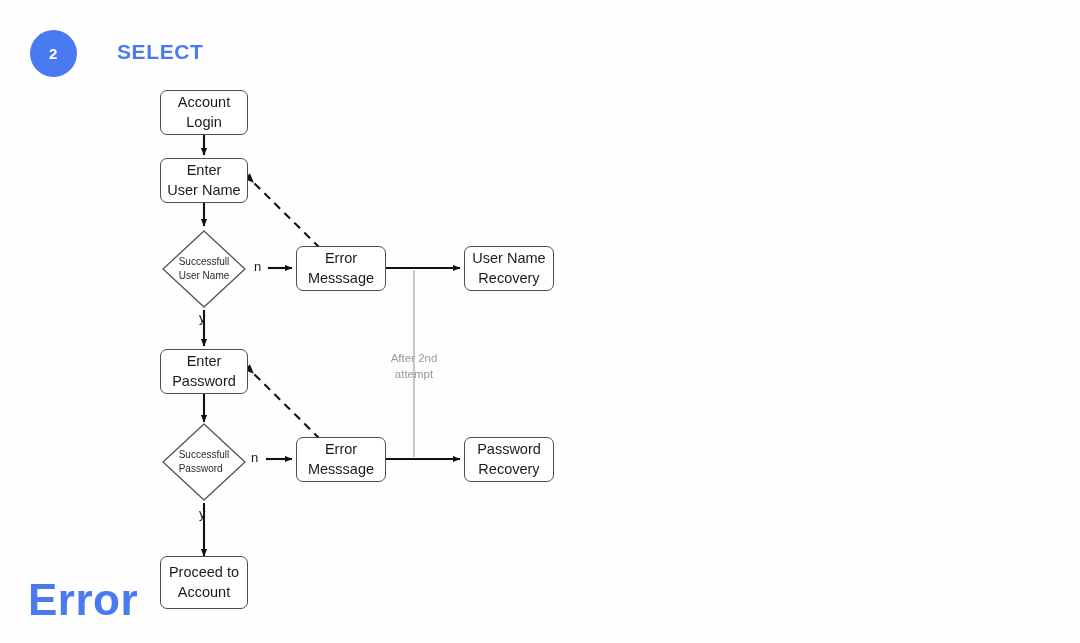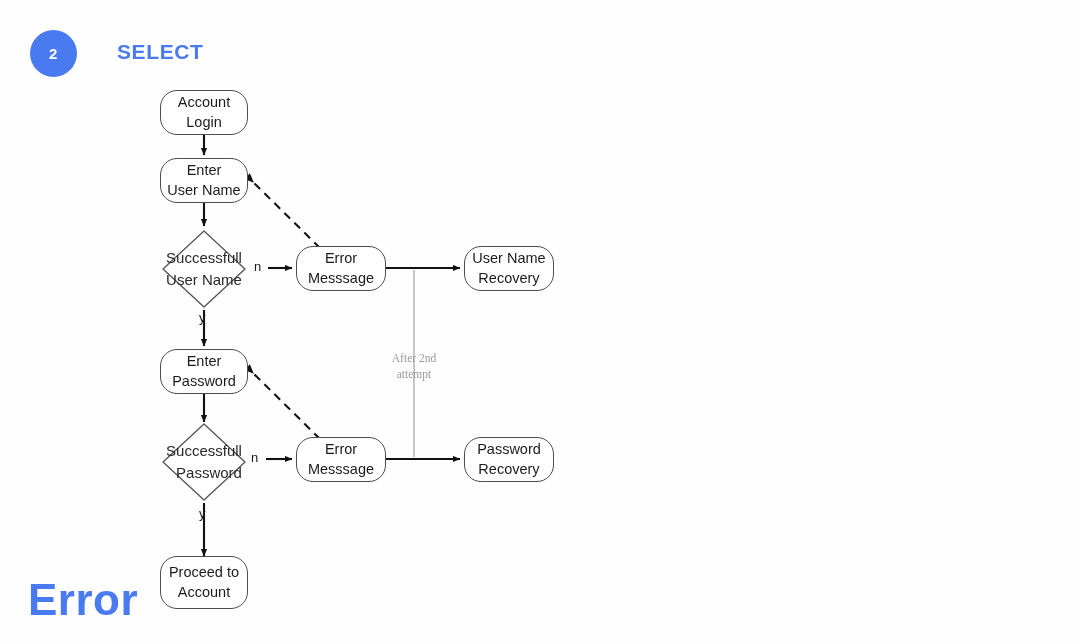--- a/index.html
+++ b/index.html
@@ -56,21 +56,21 @@
     color: #4a7af0;
     letter-spacing: 0.5px;
     line-height: 1;
   }
 
   
   .node {
     position: absolute;
     box-sizing: border-box;
     border: 1.6px solid #4d4d4d;
-    border-radius: 17px;
+    border-radius: 7px;
     background: #ffffff;
     display: flex;
     align-items: center;
     justify-content: center;
     text-align: center;
     font-size: 14.5px;
     color: #1b1b1b;
     line-height: 1.32;
     padding: 4px 4px;
     white-space: pre-line;
@@ -87,22 +87,22 @@
   }
   .diamond-label {
     position: absolute;
     left: 0;
     top: 0;
     width: 100%;
     height: 100%;
     display: flex;
     align-items: center;
     justify-content: center;
-    text-align: right;
-    font-size: 15px;
+    text-align: left;
+    font-size: 10px;
     color: #2a2a2a;
     line-height: 1.45;
     white-space: pre-line;
     pointer-events: none;
   }
 
   .edge-label {
     position: absolute;
     font-size: 13px;
     color: #1b1b1b;
@@ -208,18 +208,18 @@
   <div class="node" style="left:464px; top:437px; width:90px; height:45px;">Password
 Recovery</div>
 
   <div class="node" style="left:160px; top:556px; width:88px; height:53px;">Proceed to
 Account</div>
 
   <div class="edge-label" style="left:254px; top:259px;">n</div>
   <div class="edge-label" style="left:199px; top:310px;">y</div>
   <div class="edge-label" style="left:251px; top:450px;">n</div>
   <div class="edge-label" style="left:199px; top:506px;">y</div>
-  <div class="edge-label-gray" style="left:369px; top:350px;font-family:Liberation Serif, serif;">After 2nd
+  <div class="edge-label-gray" style="left:369px; top:350px;">After 2nd
 attempt</div>
 
   <div id="footer-label">Error</div>
 
 </div>
 
 </body></html>

